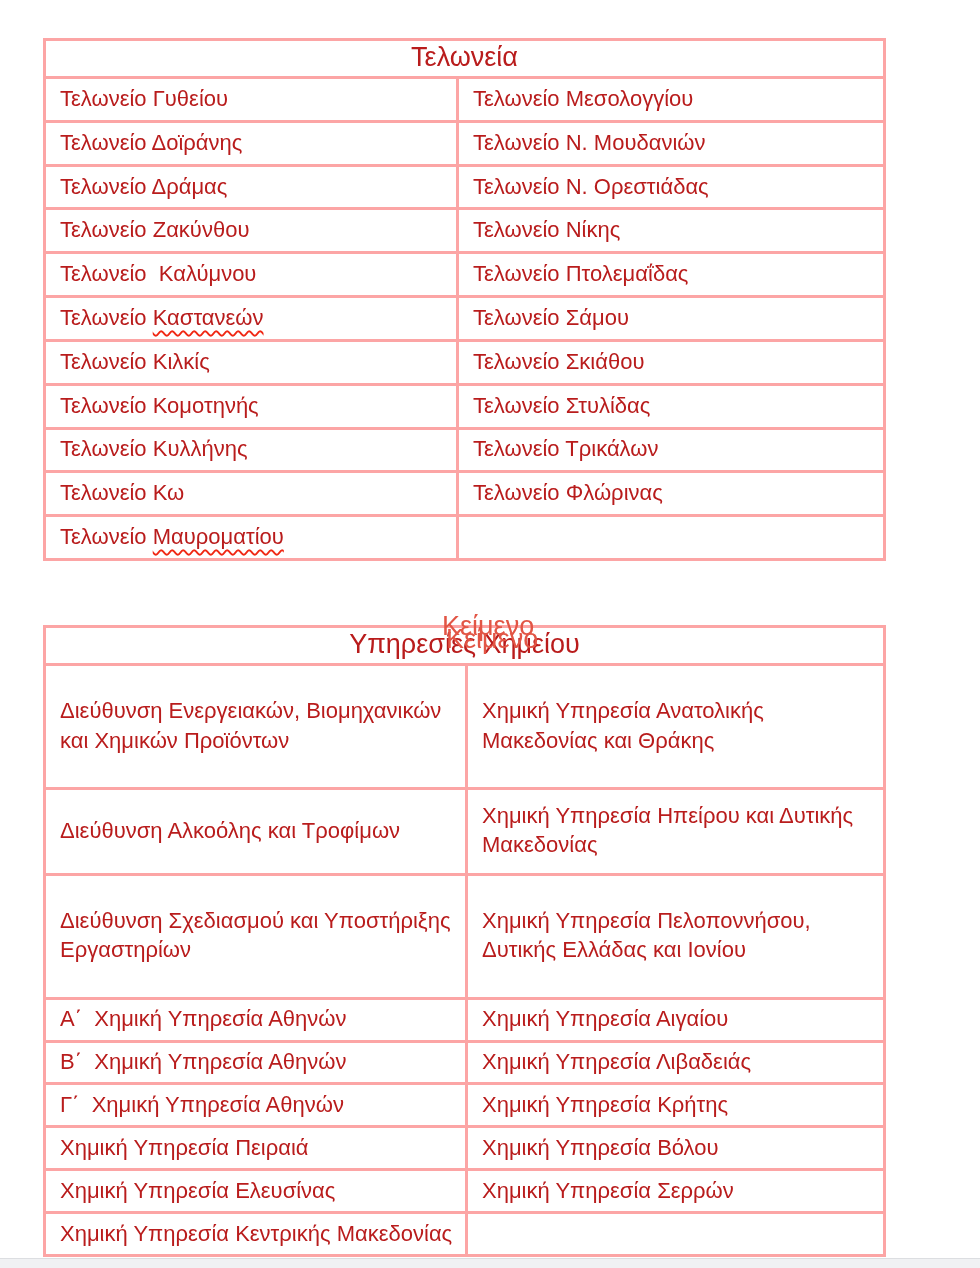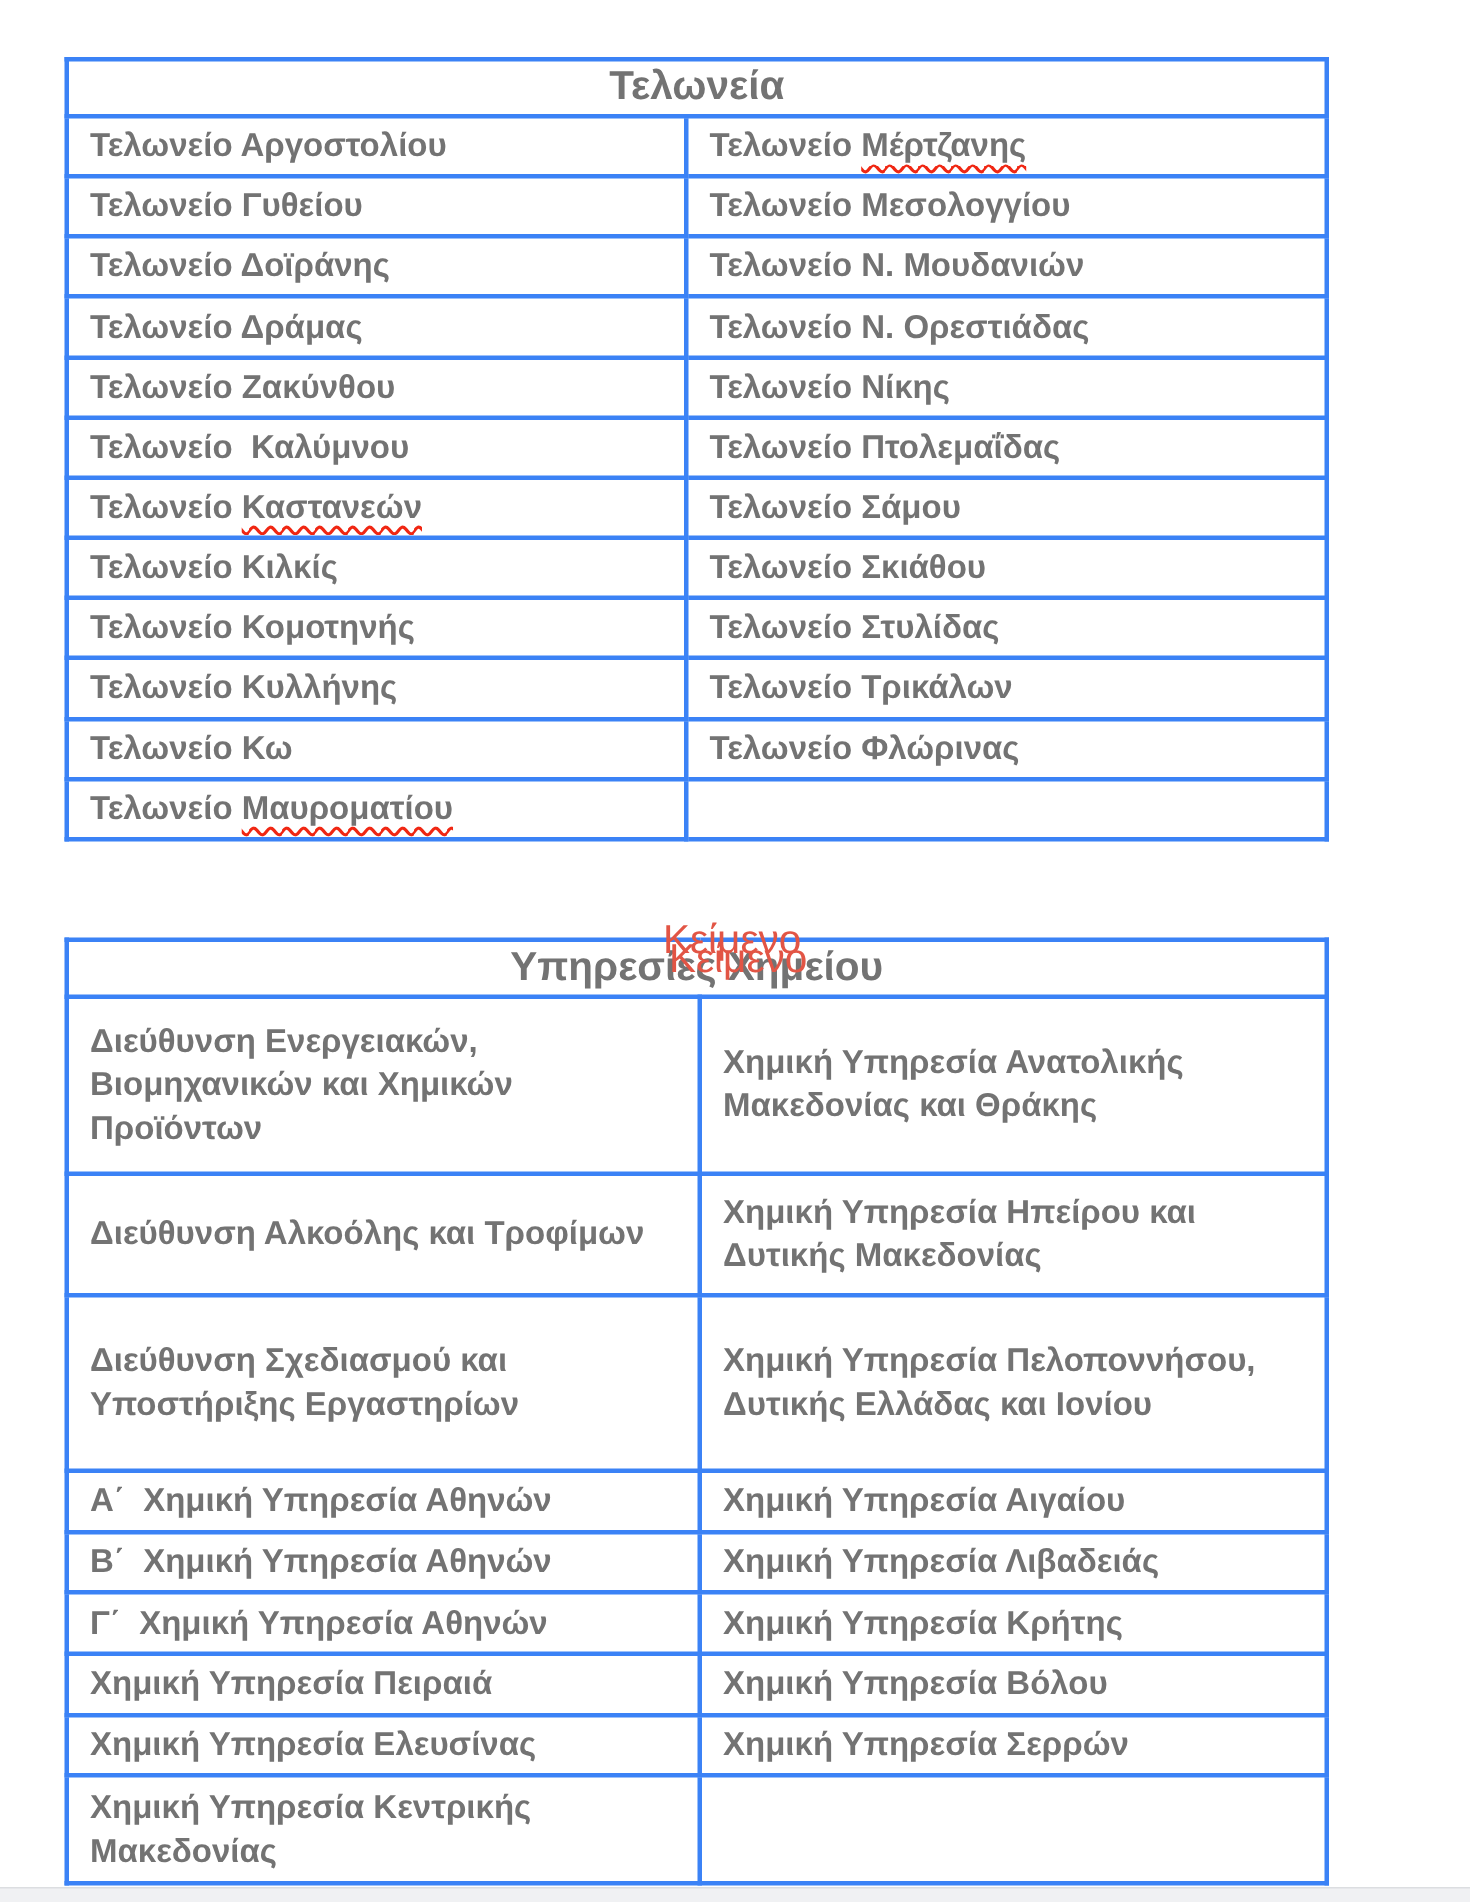--- a/index.html
+++ b/index.html
@@ -18,23 +18,23 @@
   }
   table.doc-table {
     position: absolute;
     left: 43px;
     border-collapse: collapse;
     table-layout: fixed;
     width: 840px;
   }
   table.doc-table th,
   table.doc-table td {
-    border: 3px solid #3b82f6;
-    font-weight: bold;
-    color: #737373;
+    border: 3px solid #fca5a5;
+    font-weight: normal;
+    color: #b91c1c;
     vertical-align: middle;
     overflow: hidden;
   }
   table.doc-table th {
     font-size: 27px;
     text-align: center;
     padding: 1px 4px 3px 4px;
   }
   table.doc-table td {
     font-size: 22px;
@@ -105,24 +105,20 @@
       <col style="width:413px">
       <col style="width:427px">
     </colgroup>
     <thead>
       <tr>
         <th colspan="2">Τελωνεία</th>
       </tr>
     </thead>
     <tbody>
         <tr>
-          <td>Τελωνείο Αργοστολίου</td>
-          <td>Τελωνείο <span class="sq">Μέρτζανης</span></td>
-        </tr>
-        <tr>
           <td>Τελωνείο Γυθείου</td>
           <td>Τελωνείο Μεσολογγίου</td>
         </tr>
         <tr>
           <td>Τελωνείο Δοϊράνης</td>
           <td>Τελωνείο Ν. Μουδανιών</td>
         </tr>
         <tr>
           <td>Τελωνείο Δράμας</td>
           <td>Τελωνείο Ν. Ορεστιάδας</td>

